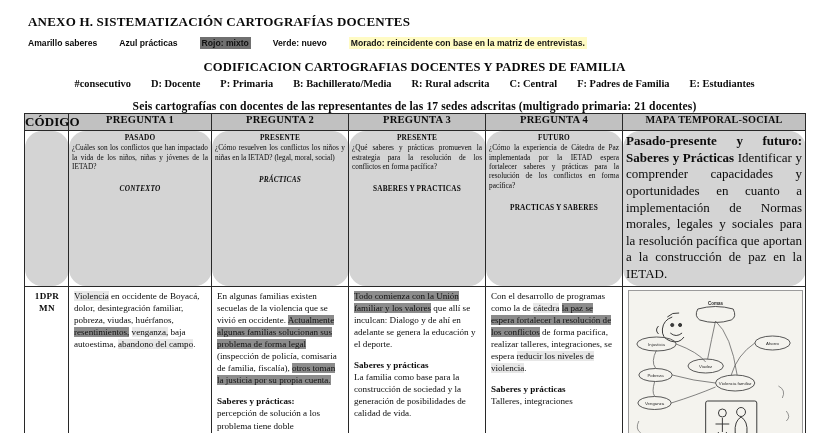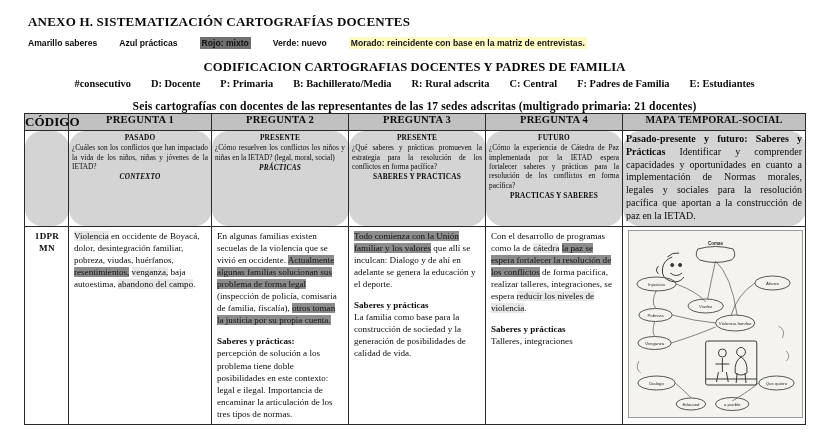--- a/index.html
+++ b/index.html
@@ -124,26 +124,26 @@
     font-weight: bold;
     letter-spacing: .2px;
     margin-bottom: 1px;
   }
   .qfoot {
     display: block;
     text-align: center;
     font-style: italic;
     font-weight: bold;
     letter-spacing: .2px;
-    margin-top: 1px;
+    margin-top: 13px;
   }
   .qfoot.plain { font-style: normal; }
   .qdesc td.mapa-desc {
     text-align: justify;
-    font-size: 10px;
+    font-size: 13px;
   }
   .qdesc td.mapa-desc .lead { font-weight: bold; }
 
   
   tr.body-row td {
     font-size: 9.1px;
     line-height: 1.33;
     padding: 3px 4px 4px 5px;
     font-family: "Liberation Serif", serif;
   }

